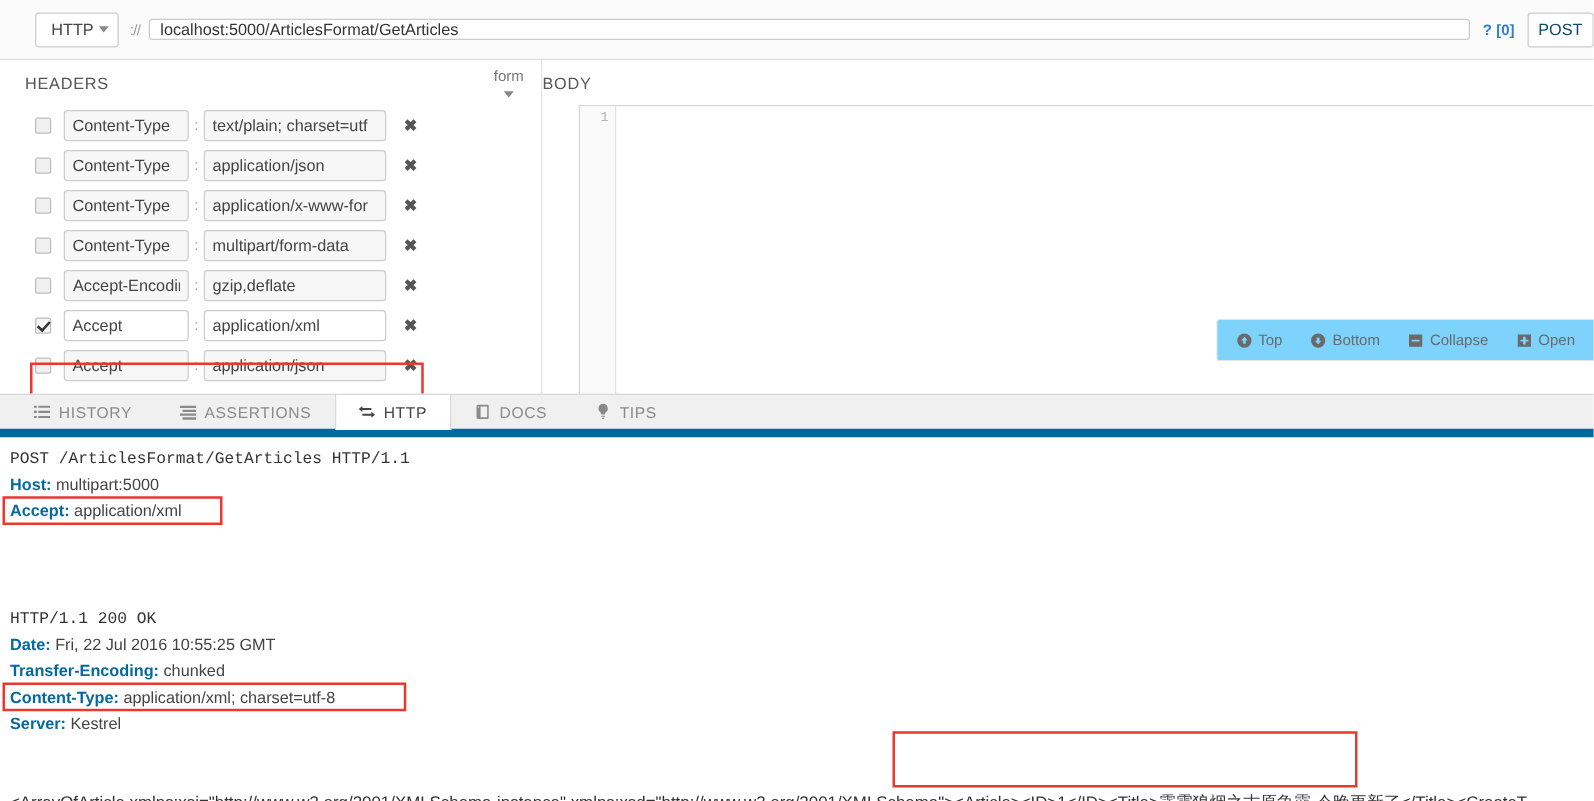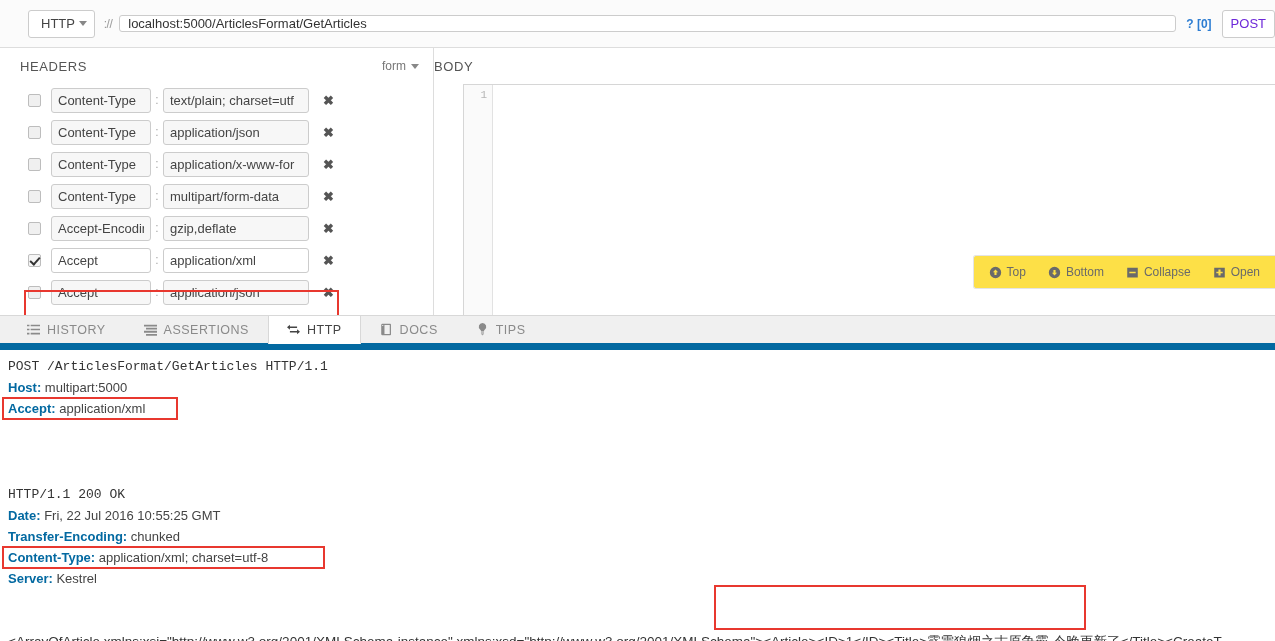--- a/index.html
+++ b/index.html
@@ -82,21 +82,21 @@
     margin-left: 10px;
     height: 28px;
     border: 1px solid #cccccc;
     border-radius: 3px;
     background: #ffffff;
     display: flex;
     align-items: center;
     padding: 0 8px;
     box-sizing: border-box;
     font-size: 13px;
-    color: #6d28d9;
+    color: #0c4a6e;
     white-space: nowrap;
     cursor: pointer;
   }
 
   
   #workarea {
     position: absolute;
     left: 0; top: 48px;
     width: 1275px; height: 267px;
     background: #ffffff;
@@ -122,20 +122,21 @@
     color: #555555;
     letter-spacing: 0.6px;
   }
   .form-dd {
     font-size: 12px;
     color: #777777;
     display: flex;
     align-items: center;
     gap: 5px;
     cursor: pointer;
+    flex-direction: column;
   }
   .hdr-rows { padding-left: 28px; }
   .hdr-row {
     height: 32px;
     display: flex;
     align-items: center;
     position: relative;
   }
   .hdr-check {
     width: 13px; height: 13px;
@@ -224,21 +225,21 @@
     padding: 4px 5px 0 0;
     font-family: "Liberation Mono", monospace;
     font-size: 11px;
     color: #b5b5b5;
   }
   .editor-toolbar {
     position: absolute;
     right: 0; bottom: 26px;
     display: flex;
     align-items: center;
-    background: #fde047;
+    background: #7dd3fc;
     border: 1px solid #e4e4e4;
     border-right: none;
     border-radius: 3px 0 0 3px;
     height: 32px;
     padding: 0 4px;
   }
   .tb-btn {
     display: flex;
     align-items: center;
     gap: 5px;

